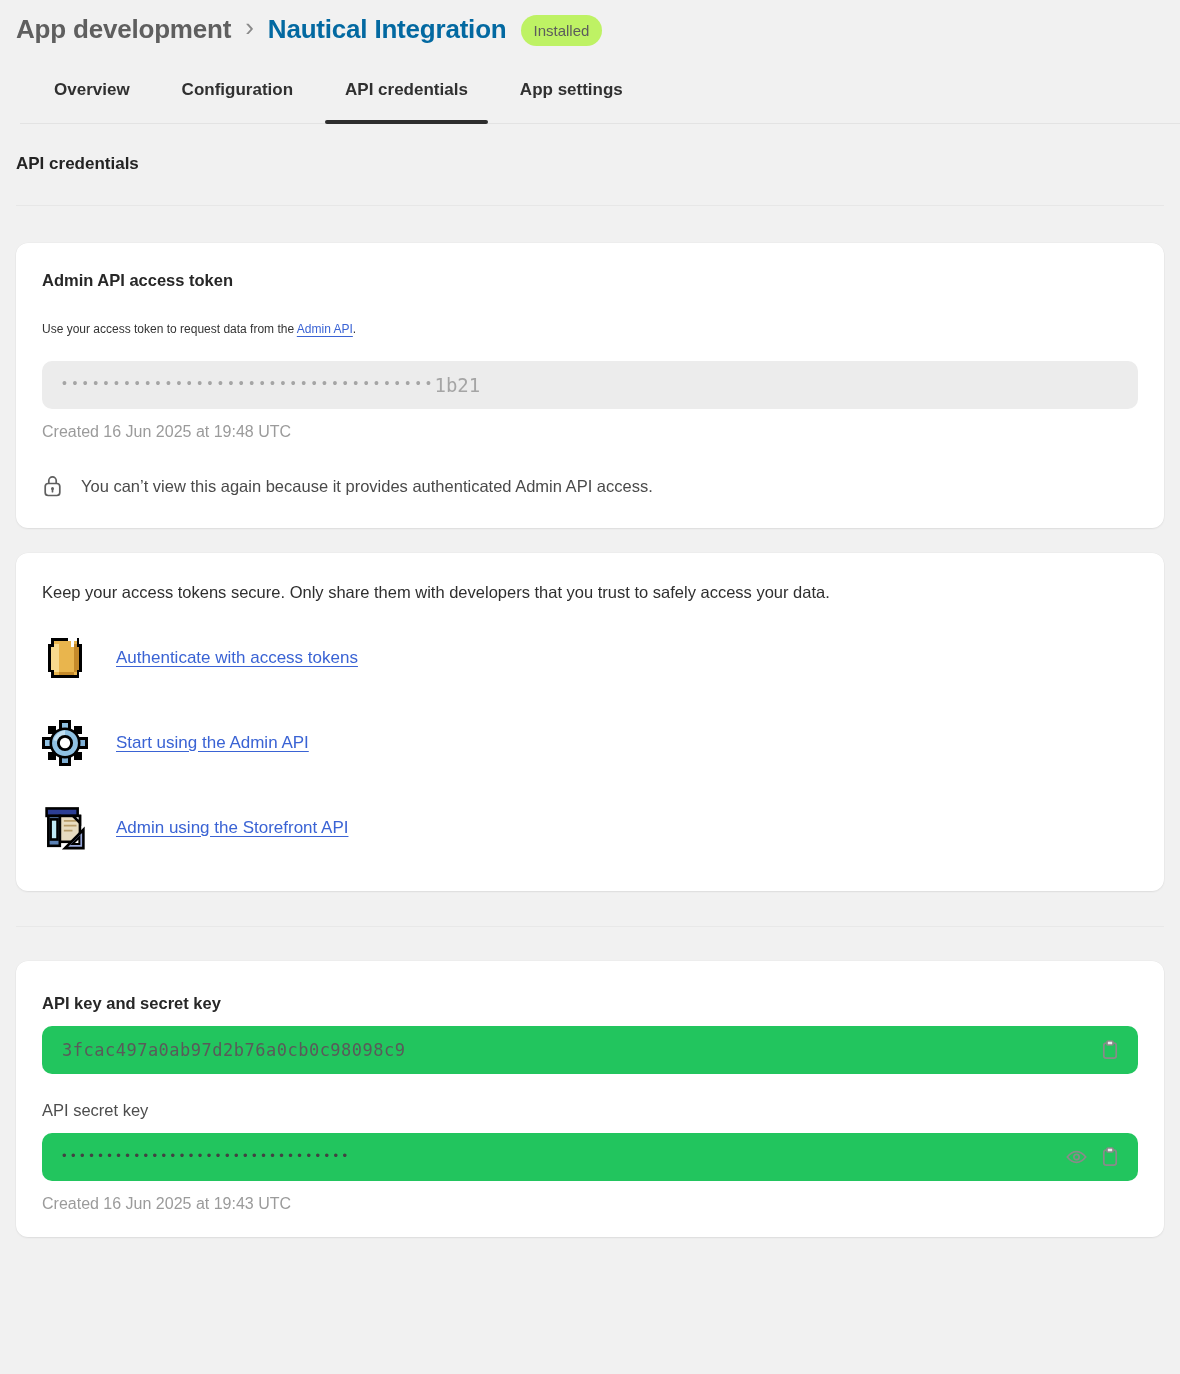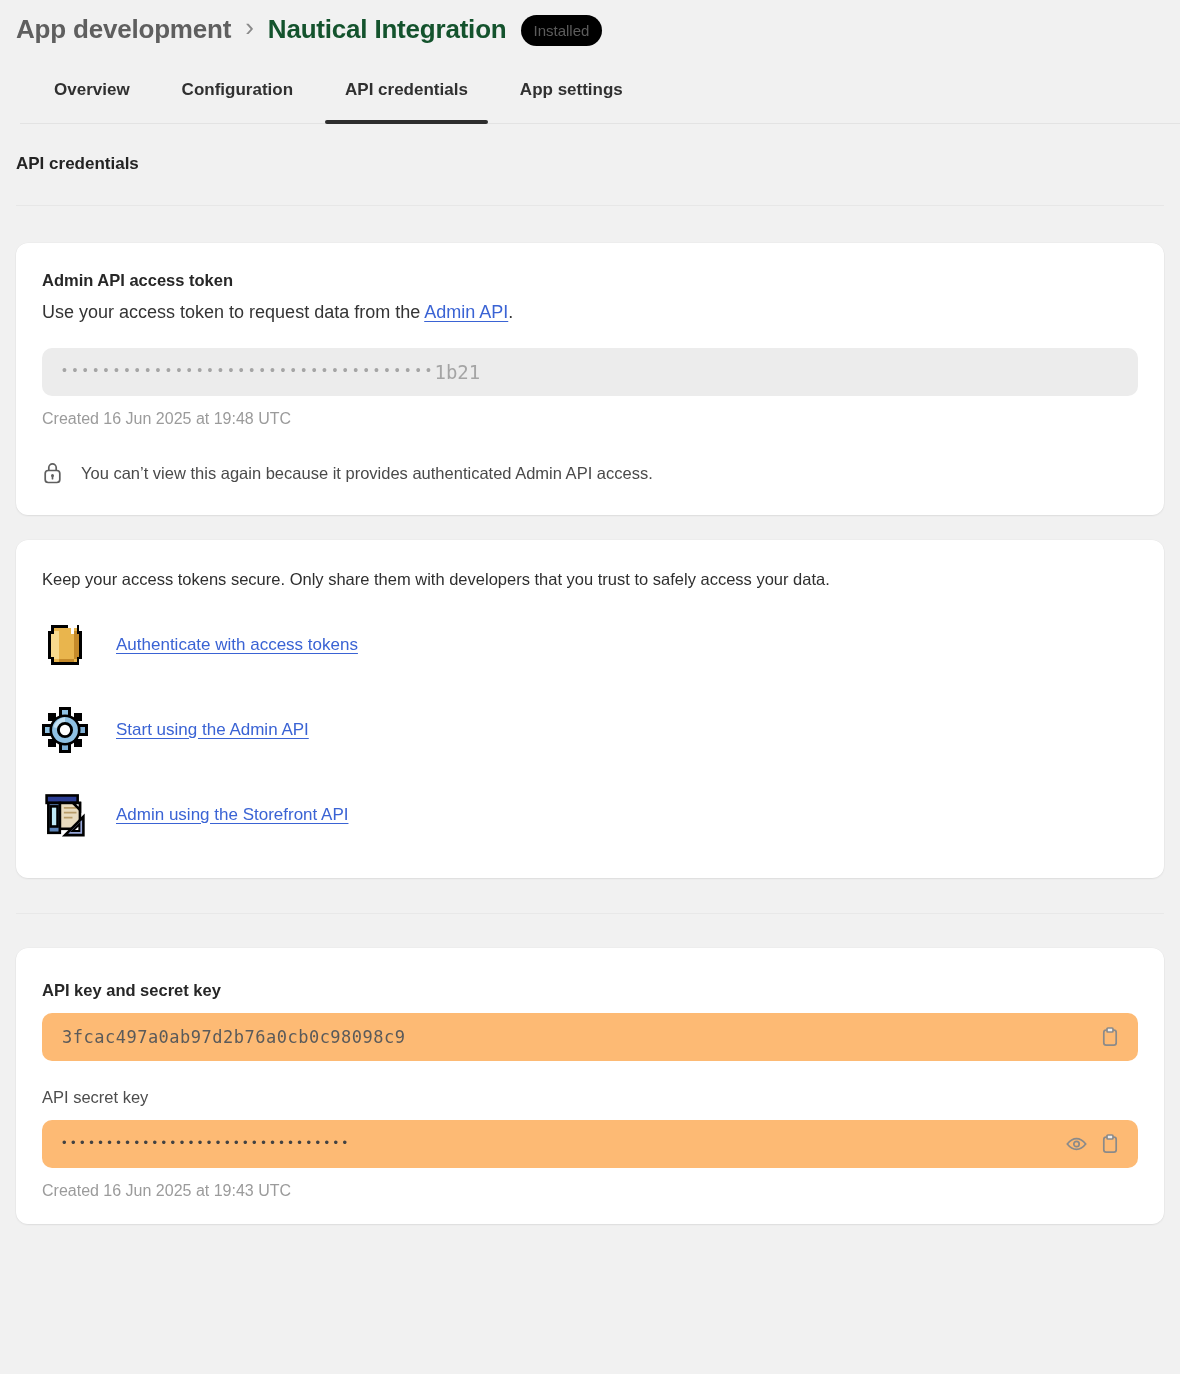--- a/index.html
+++ b/index.html
@@ -11,23 +11,23 @@
     position:relative;
   }
 
   
   .header {
     display:flex; gap:14px;
     padding:14px 16px 0 16px;
   }
   .crumb-parent { font-size:26px; font-weight:700; color:#5f5f5f; letter-spacing:-0.2px; cursor:pointer; }
   .crumb-chevron { font-size:26px; color:#8a8a8a; font-weight:400; transform:translateY(-2px); }
-  .crumb-current { font-size:26px; font-weight:700; color:#14532d; letter-spacing:-0.2px; }
+  .crumb-current { font-size:26px; font-weight:700; color:#0369a1; letter-spacing:-0.2px; }
   .badge {
-    background:#000000; color:#5c5c5c;
+    background:#bef264; color:#5c5c5c;
     font-size:15px; line-height:1;
     padding:8px 13px; border-radius:999px;
     transform:translateY(1px);
   }
 
   
   .tabs {
     display:flex; gap:52px;
     margin-top:35px; padding:0 12px 24px 54px;
     position:relative;
@@ -58,21 +58,21 @@
     background:#ffffff; border-radius:12px;
     margin:0 16px;
     box-shadow:0 1px 2px rgba(0,0,0,0.07), 0 0 0 0.5px rgba(0,0,0,0.03);
   }
   .card1 { margin-top:37px; padding:28px 26px 30px; }
   .card2 { margin-top:25px; padding:30px 26px 40px; }
   .card3 { padding:33px 26px 24px; }
 
   .card-title { font-size:16.5px; font-weight:700; color:#272727; }
 
-  .desc { margin-top:12px; font-size:18px; color:#343434; }
+  .desc { margin-top:32px; font-size:12px; color:#343434; }
   a.inline-link, a.row-link {
     color:#3a63d4; text-decoration:underline; text-underline-offset:3px;
     cursor:pointer;
   }
 
   .field {
     margin-top:25px; height:48px;
     background:#ececec; border-radius:10px;
     display:flex; align-items:center;
     padding:0 20px;
@@ -95,21 +95,21 @@
   .secure-msg { font-size:16.5px; color:#2f2f2f; }
   .link-row { display:flex; align-items:center; gap:28px; margin-top:39px; }
   .link-row:first-of-type { margin-top:33px; }
   .px-icon { width:46px; height:46px; flex:0 0 46px; }
   .row-link { font-size:17px; }
 
   
   .field-label { margin-top:27px; font-size:16.5px; color:#4d4d4d; }
   .kv-field {
     margin-top:13px; height:48px;
-    background:#fdba74; border-radius:10px;
+    background:#22c55e; border-radius:10px;
     display:flex; align-items:center; justify-content:space-between;
     padding:0 18px 0 20px;
   }
   .key-text {
     font-family:"DejaVu Sans Mono", monospace;
     font-size:17px; color:#5a5a5a; letter-spacing:0.5px;
   }
   .dots-dark {
     font-size:13px; letter-spacing:4.5px; line-height:1;
     color:#424242; transform:translateY(-2px); white-space:nowrap;

